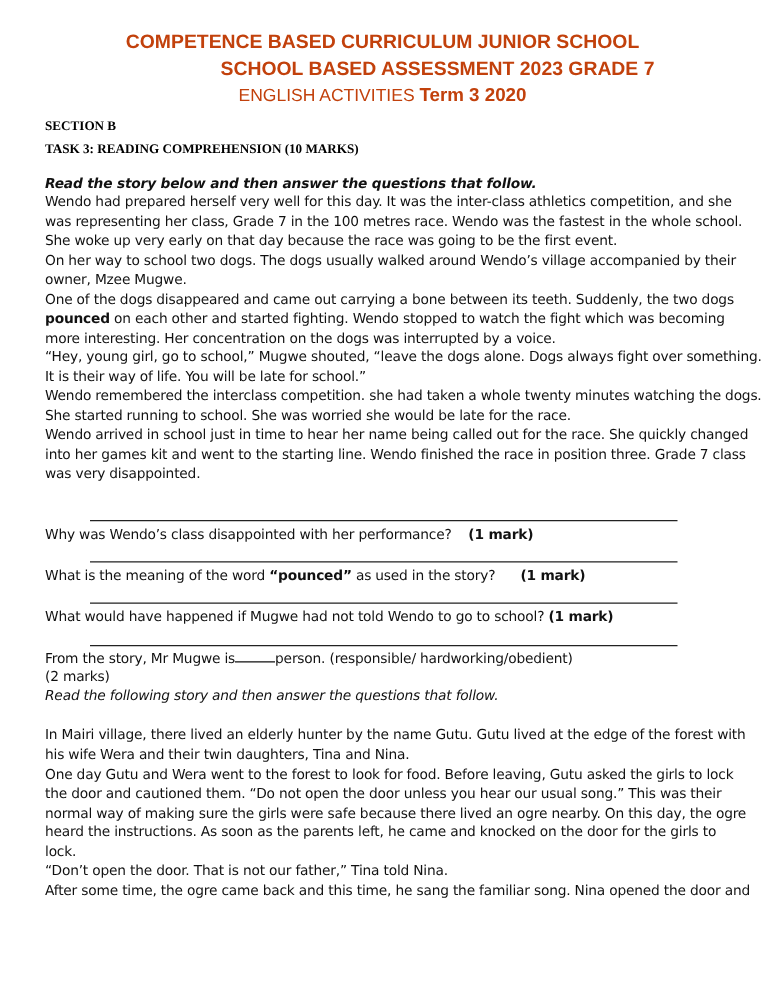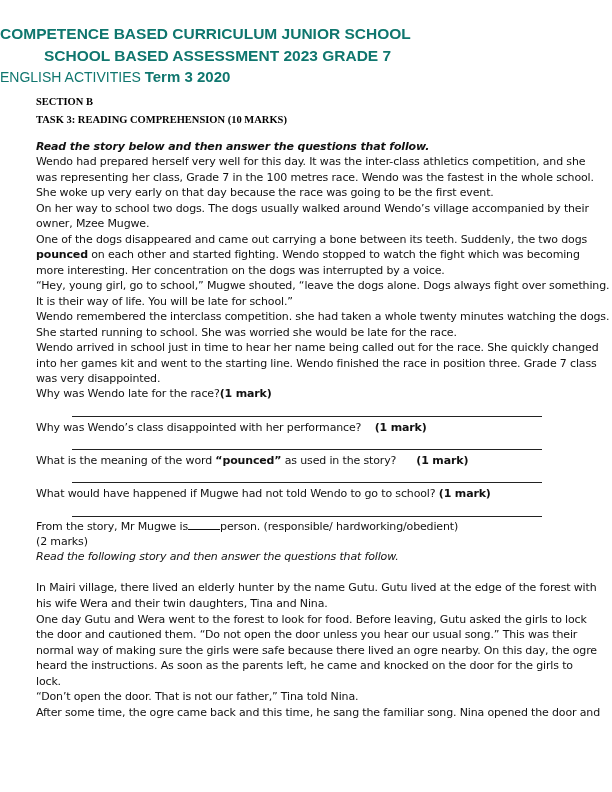--- a/index.html
+++ b/index.html
@@ -1,18 +1,18 @@
 <!DOCTYPE html>
 <html><head>
   <meta charset="utf-8">
   <style>
     html, body { margin: 0; padding: 0; background: #ffffff; }
     body { width: 612px; height: 792px; position: relative; overflow: hidden; color: #111; }
     .page { position: absolute; left: 0; top: 0; width: 612px; height: 792px; }
-    .hdr { position: absolute; left: 0; width: 612px; font-family: "Liberation Sans", sans-serif; color: #0f766e; }
+    .hdr { position: absolute; left: 0; width: 612px; text-align: center; font-family: "Liberation Sans", sans-serif; color: #c2410c; }
     .hdr1 { top: 25px; font-size: 15.5px; font-weight: bold; }
     .hdr2 { top: 47px; font-size: 15.5px; font-weight: bold; padding-left: 44px; }
     .hdr3 { top: 68px; font-size: 14px; }
     .hdr3 b { font-size: 15px; }
     .serif-b { position: absolute; left: 36px; font-family: "Liberation Serif", serif; font-weight: bold; font-size: 10.5px; color: #000; }
     .sec { top: 96px; }
     .task { top: 114px; }
     .txt { position: absolute; left: 36px; font-family: "DejaVu Sans", sans-serif; font-size: 11px; line-height: 15.6px; color: #111; white-space: nowrap; letter-spacing: -0.15px; text-align: right; }
     .it { font-style: italic; }
     .bi { font-style: italic; font-weight: bold; }
@@ -41,21 +41,20 @@
   <div class="txt" style="top:247px;"><b>pounced</b><span> on each other and started fighting. Wendo stopped to watch the fight which was becoming</span></div>
   <div class="txt" style="top:263px;">more interesting. Her concentration on the dogs was interrupted by a voice.</div>
   <div class="txt" style="top:278px;">“Hey, young girl, go to school,” Mugwe shouted, “leave the dogs alone. Dogs always fight over something.</div>
   <div class="txt" style="top:294px;">It is their way of life. You will be late for school.”</div>
   <div class="txt" style="top:309px;">Wendo remembered the interclass competition. she had taken a whole twenty minutes watching the dogs.</div>
   <div class="txt" style="top:325px;">She started running to school. She was worried she would be late for the race.</div>
   <div class="txt" style="top:340px;">Wendo arrived in school just in time to hear her name being called out for the race. She quickly changed</div>
   <div class="txt" style="top:356px;">into her games kit and went to the starting line. Wendo finished the race in position three. Grade 7 class</div>
   <div class="txt" style="top:371px;">was very disappointed.</div>
 
-  <div class="txt" style="top:386px;"><span>Why was Wendo late for the race?</span><b>(1 mark)</b></div>
   <div class="ans-line" style="top:416px;"></div>
 
   <div class="txt" style="top:420px;"><span style="white-space:pre;">Why was Wendo’s class disappointed with her performance?    </span><b>(1 mark)</b></div>
   <div class="ans-line" style="top:449px;"></div>
 
   <div class="txt" style="top:453px;"><span style="white-space:pre;">What is the meaning of the word </span><b>“pounced”</b><span style="white-space:pre;"> as used in the story?      </span><b>(1 mark)</b></div>
   <div class="ans-line" style="top:482px;"></div>
 
   <div class="txt" style="top:486px;"><span style="white-space:pre;">What would have happened if Mugwe had not told Wendo to go to school? </span><b>(1 mark)</b></div>
   <div class="ans-line" style="top:516px;"></div>

